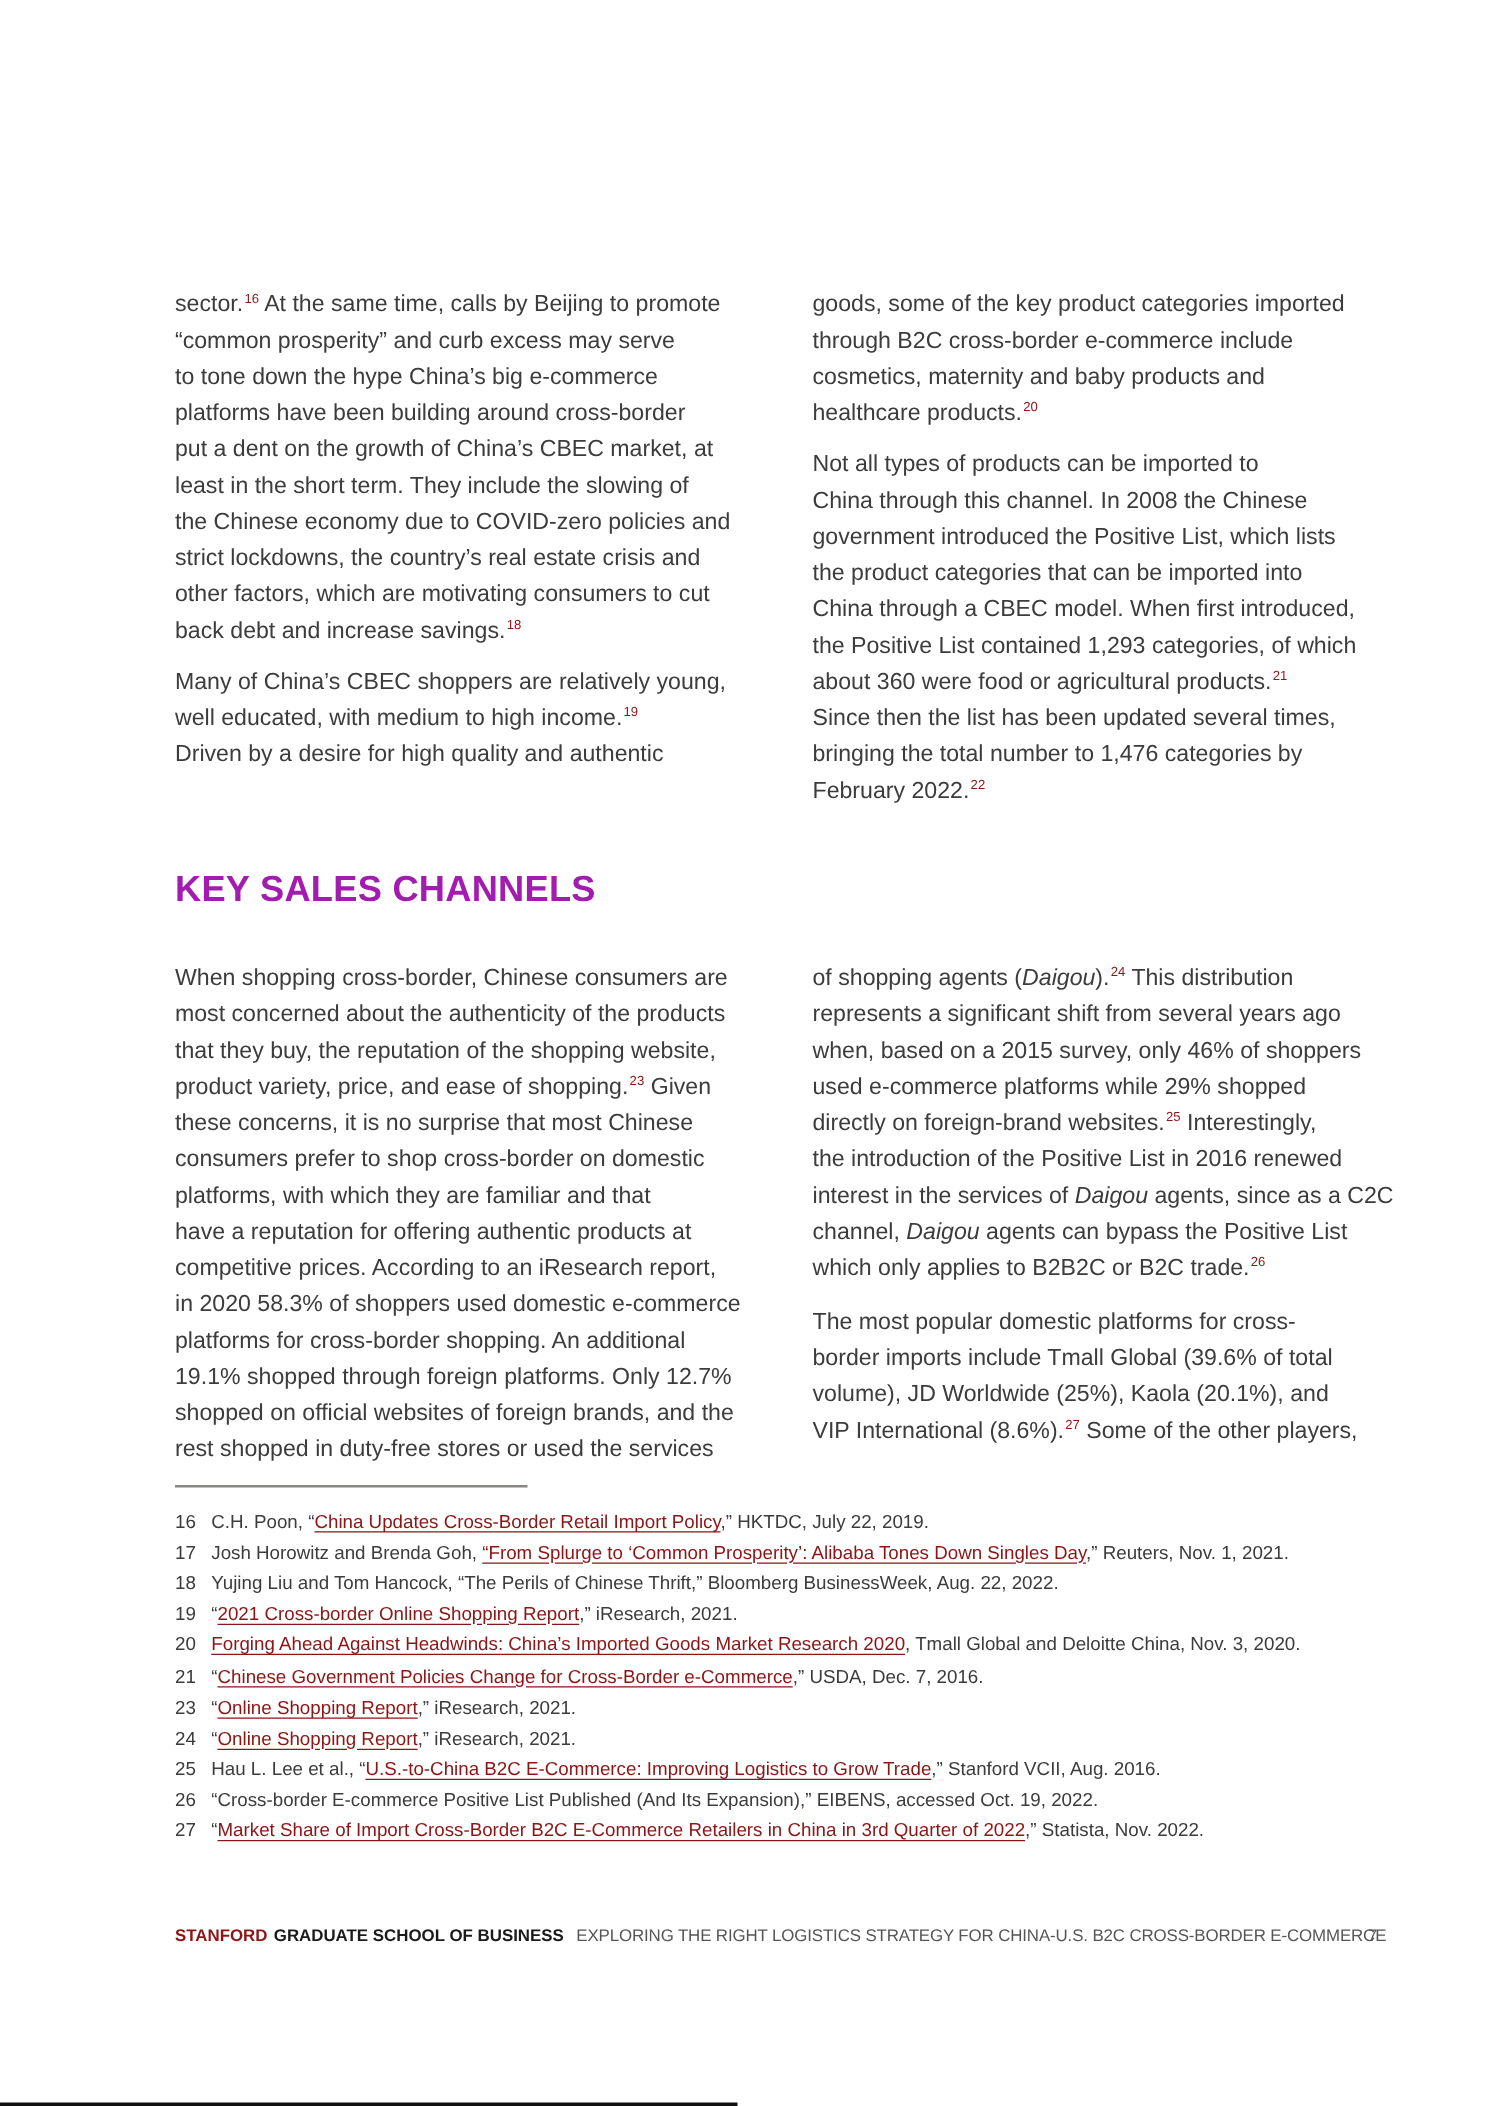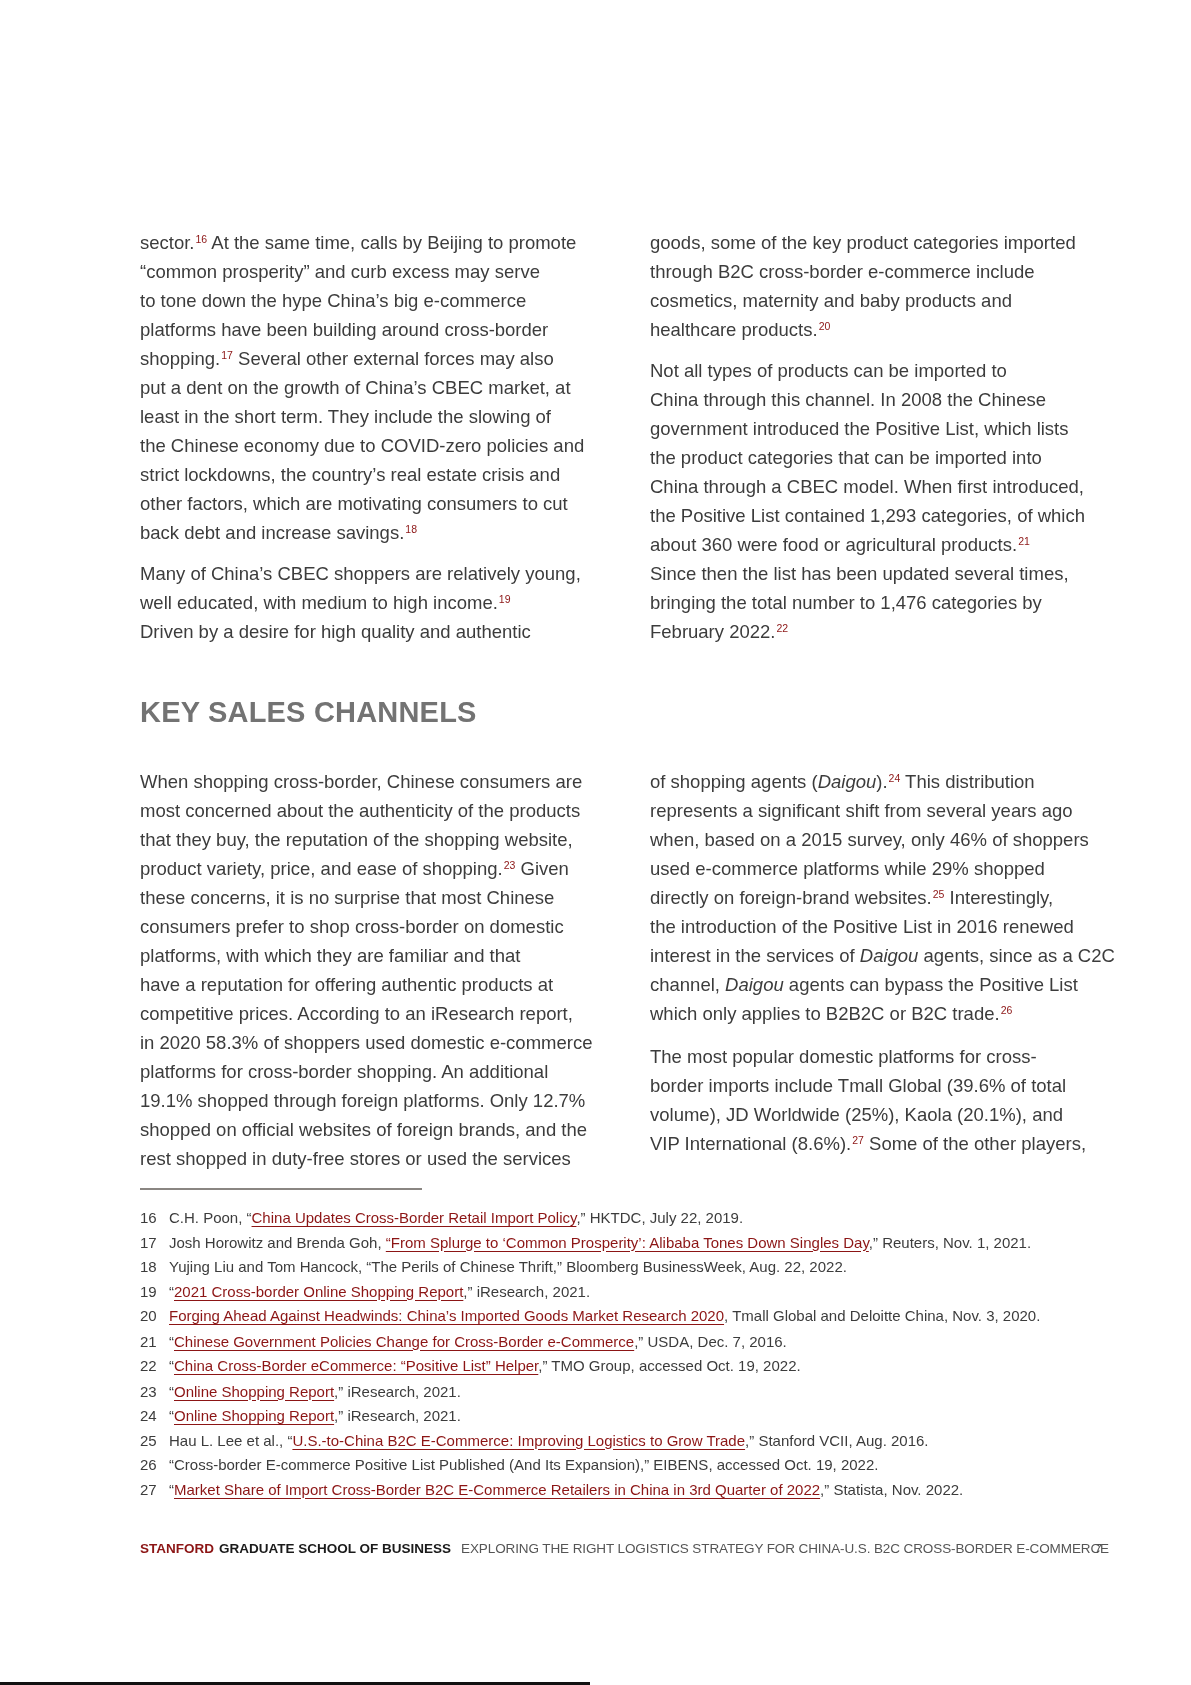--- a/index.html
+++ b/index.html
@@ -3,21 +3,21 @@
 <meta charset="utf-8">
 <style>
   html, body { margin: 0; padding: 0; background: #ffffff; }
   body { width: 1191px; height: 1685px; position: relative; overflow: hidden;
          font-family: "Liberation Sans", sans-serif; color: #3a3a3a; }
   .col { position: absolute; font-size: 18.5px; line-height: 29px; color: #3c3c3c; }
   .col p { margin: 12px 0 8px 0; }
   .line { display: block; white-space: nowrap; }
   sup.fn { color: #8c1515; font-size: 10.5px; vertical-align: top; position: relative; top: -3px; margin-left: 1px; }
   .heading { position: absolute; left: 140px; top: 696px; font-family: "Liberation Sans", sans-serif;
-             font-weight: bold; font-size: 29px; color: #737373; letter-spacing: 0.2px; margin: 0; }
+             font-weight: bold; font-size: 29px; color: #a21caf; letter-spacing: 0.2px; margin: 0; }
   .rule { position: absolute; left: 140px; top: 1188px; width: 282px; height: 2px; background: #8a8682; }
   .footnotes { position: absolute; left: 140px; top: 1206px; font-size: 15px; color: #3c3c3c; }
   .fn-row { height: 24.5px; line-height: 24.5px; white-space: nowrap; }
   .fn-row.gap { margin-top: 1px; }
   .fn-num { display: inline-block; width: 29px; }
   .fn-link { color: #8c1515; text-decoration: underline; text-decoration-color: #8c1515; text-underline-offset: 3px; }
   .fn-src { }
   .footer { position: absolute; left: 140px; top: 1540px; font-size: 13.5px; white-space: nowrap; display: flex; align-items: center; width: 960px; }
   .footer .brand-red { color: #8c1515; font-weight: bold; font-family: "Liberation Sans", sans-serif; }
   .footer .brand-black { color: #1a1a1a; font-weight: bold; margin-left: 5px; }
@@ -29,21 +29,20 @@
 </style>
 </head>
 <body>
 
 <div class="col" style="left:140px; top:216px; width:480px;">
   <p>
       <span class="line"><span>sector.</span><sup class="fn">16</sup><span> At the same time, calls by Beijing to promote</span></span>
       <span class="line"><span>“common prosperity” and curb excess may serve</span></span>
       <span class="line"><span>to tone down the hype China’s big e-commerce</span></span>
       <span class="line"><span>platforms have been building around cross-border</span></span>
-      <span class="line"><span>shopping.</span><sup class="fn">17</sup><span> Several other external forces may also</span></span>
       <span class="line"><span>put a dent on the growth of China’s CBEC market, at</span></span>
       <span class="line"><span>least in the short term. They include the slowing of</span></span>
       <span class="line"><span>the Chinese economy due to COVID-zero policies and</span></span>
       <span class="line"><span>strict lockdowns, the country’s real estate crisis and</span></span>
       <span class="line"><span>other factors, which are motivating consumers to cut</span></span>
       <span class="line"><span>back debt and increase savings.</span><sup class="fn">18</sup></span>
     </p>
   <p>
       <span class="line"><span>Many of China’s CBEC shoppers are relatively young,</span></span>
       <span class="line"><span>well educated, with medium to high income.</span><sup class="fn">19</sup></span>
@@ -115,21 +114,20 @@
 
 <div class="rule"></div>
 
 <div class="footnotes" id="footnotes">
     <div class="fn-row"><span class="fn-num">16</span><span>C.H. Poon, “</span><span class="fn-link">China Updates Cross-Border Retail Import Policy</span><span>,” </span><span class="fn-src">HKTDC</span><span>, July 22, 2019.</span></div>
     <div class="fn-row"><span class="fn-num">17</span><span>Josh Horowitz and Brenda Goh, </span><span class="fn-link">“From Splurge to ‘Common Prosperity’: Alibaba Tones Down Singles Day</span><span>,” </span><span class="fn-src">Reuters</span><span>, Nov. 1, 2021.</span></div>
     <div class="fn-row"><span class="fn-num">18</span><span>Yujing Liu and Tom Hancock, “The Perils of Chinese Thrift,” </span><span class="fn-src">Bloomberg BusinessWeek</span><span>, Aug. 22, 2022.</span></div>
     <div class="fn-row"><span class="fn-num">19</span><span>“</span><span class="fn-link">2021 Cross-border Online Shopping Report</span><span>,” </span><span class="fn-src">iResearch</span><span>, 2021.</span></div>
     <div class="fn-row"><span class="fn-num">20</span><span class="fn-link">Forging Ahead Against Headwinds: China’s Imported Goods Market Research 2020</span><span>, </span><span class="fn-src">Tmall Global</span><span> and </span><span class="fn-src">Deloitte China</span><span>, Nov. 3, 2020.</span></div>
     <div class="fn-row gap"><span class="fn-num">21</span><span>“</span><span class="fn-link">Chinese Government Policies Change for Cross-Border e-Commerce</span><span>,” </span><span class="fn-src">USDA</span><span>, Dec. 7, 2016.</span></div>
-    <div class="fn-row"><span class="fn-num">22</span><span>“</span><span class="fn-link">China Cross-Border eCommerce: “Positive List” Helper</span><span>,” </span><span class="fn-src">TMO Group</span><span>, accessed Oct. 19, 2022.</span></div>
     <div class="fn-row gap"><span class="fn-num">23</span><span>“</span><span class="fn-link">Online Shopping Report</span><span>,” </span><span class="fn-src">iResearch</span><span>, 2021.</span></div>
     <div class="fn-row"><span class="fn-num">24</span><span>“</span><span class="fn-link">Online Shopping Report</span><span>,” </span><span class="fn-src">iResearch</span><span>, 2021.</span></div>
     <div class="fn-row"><span class="fn-num">25</span><span>Hau L. Lee et al., “</span><span class="fn-link">U.S.-to-China B2C E-Commerce: Improving Logistics to Grow Trade</span><span>,” </span><span class="fn-src">Stanford VCII</span><span>, Aug. 2016.</span></div>
     <div class="fn-row"><span class="fn-num">26</span><span>“Cross-border E-commerce Positive List Published (And Its Expansion),” </span><span class="fn-src">EIBENS</span><span>, accessed Oct. 19, 2022.</span></div>
     <div class="fn-row"><span class="fn-num">27</span><span>“</span><span class="fn-link">Market Share of Import Cross-Border B2C E-Commerce Retailers in China in 3rd Quarter of 2022</span><span>,” </span><span class="fn-src">Statista</span><span>, Nov. 2022.</span></div>
   </div>
 
 <div class="footer">
   <span class="brand-red">STANFORD</span>
   <span class="brand-black">GRADUATE SCHOOL OF BUSINESS</span>

